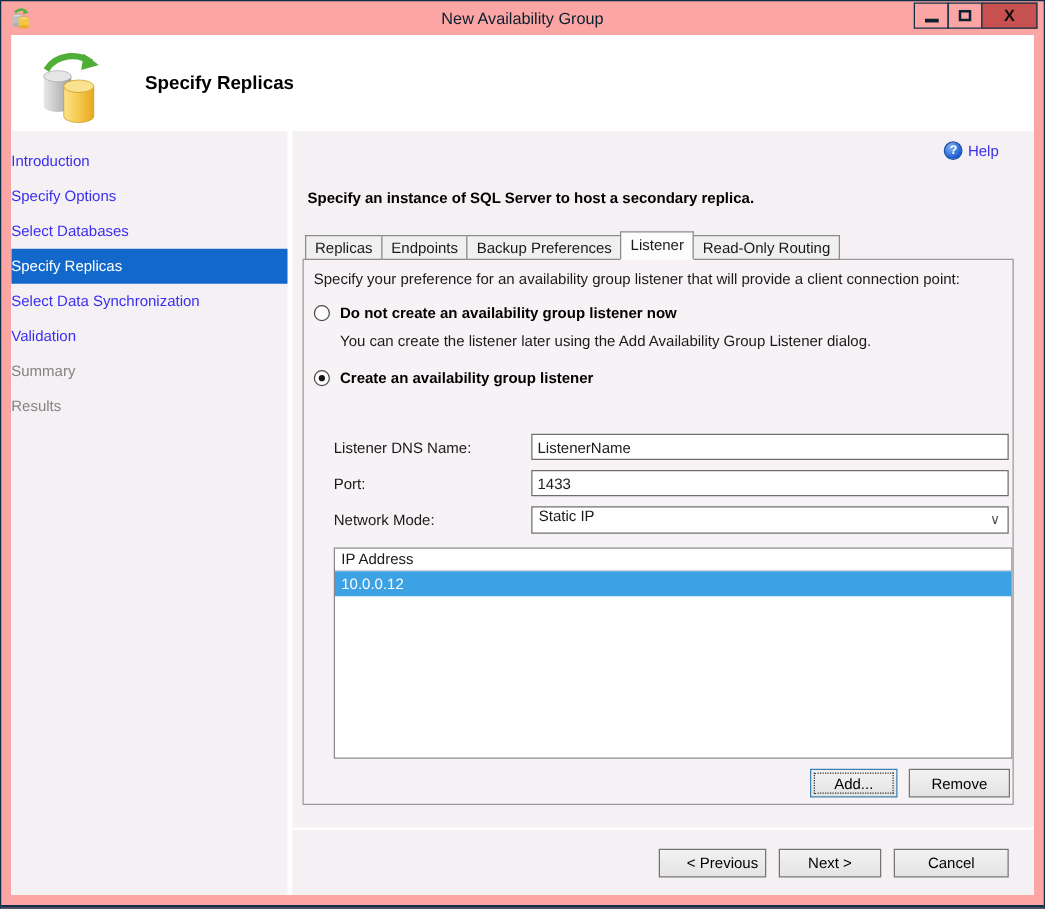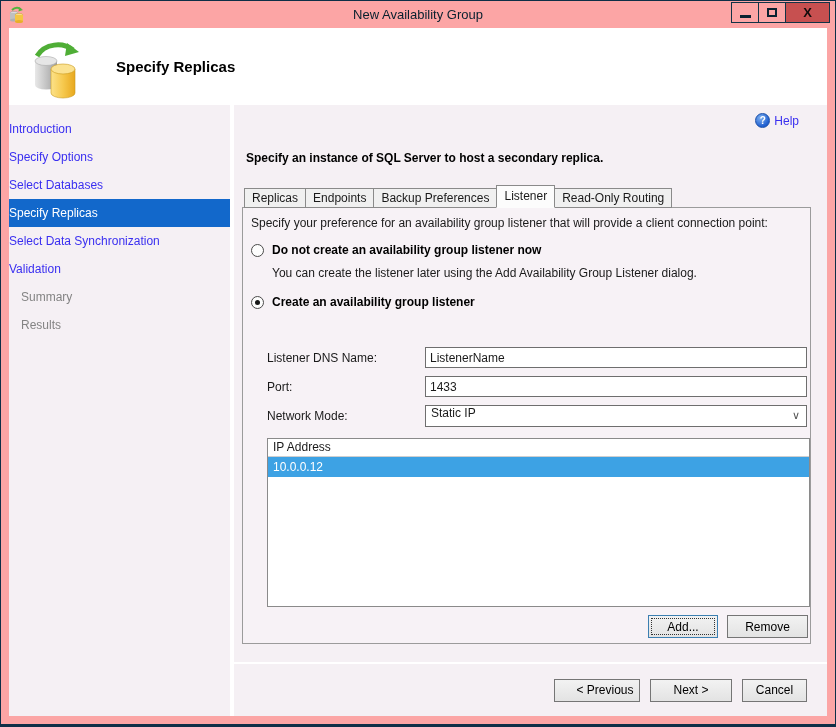--- a/index.html
+++ b/index.html
@@ -41,21 +41,21 @@
   .header-icon { margin: 4px 0 0 20px; flex: none; }
   .header-title { font-size: 15px; font-weight: bold; margin-left: 35px; color: #000; }
 
   
   .content { flex: 1; display: flex; background: #fff; min-height: 0; }
 
   .sidebar { width: 221px; flex: none; background: #f5f0f4; padding-top: 10px; }
   .sidebar-item { height: 28px; line-height: 28px; padding-left: 0; white-space: nowrap; cursor: pointer; }
   .sidebar-item.link { color: #3a2ff0; }
   .sidebar-item.active { background: #1268cb; color: #ffffff; }
-  .sidebar-item.disabled { color: #848484; cursor: default; margin-left: 12px; }
+  .sidebar-item.disabled { color: #848484; cursor: default; }
 
   .main { flex: 1; background: #f5f0f4; margin-left: 4px; position: relative; display: flex; flex-direction: column; }
   .main-content { flex: 1; position: relative; }
 
   .help-link {
     position: absolute; top: 8px; right: 28px;
     display: flex; align-items: center; gap: 4px; cursor: pointer;
     color: #3a2ff0;
   }
   .help-icon {
@@ -144,21 +144,21 @@
   .btn-add { width: 70px; border-color: #3c7fb1; outline: 1px dotted #333; outline-offset: -4px; }
   .btn-remove { width: 81px; }
 
   .footer {
     height: 54px; flex: none; border-top: 2px solid #ffffff;
     display: flex; justify-content: flex-end; align-items: center;
     gap: 10px; padding-right: 20px; background: #f5f0f4;
   }
   .btn-prev { width: 86px; padding-left: 16px; }
   .btn-next { width: 82px; }
-  .btn-cancel { width: 65px; }
+  .btn-cancel { width: 92px; }
 </style>
 </head>
 <body>
 
 <div class="window">
 
   <div class="titlebar">
     <svg class="titlebar-icon" viewBox="0 0 17 17">
       <ellipse cx="6" cy="7" rx="4" ry="1.6" fill="#dcdcdc" stroke="#9a9a9a" stroke-width="0.5"></ellipse>
       <rect x="2" y="7" width="8" height="7" fill="#c0c0c0"></rect>

